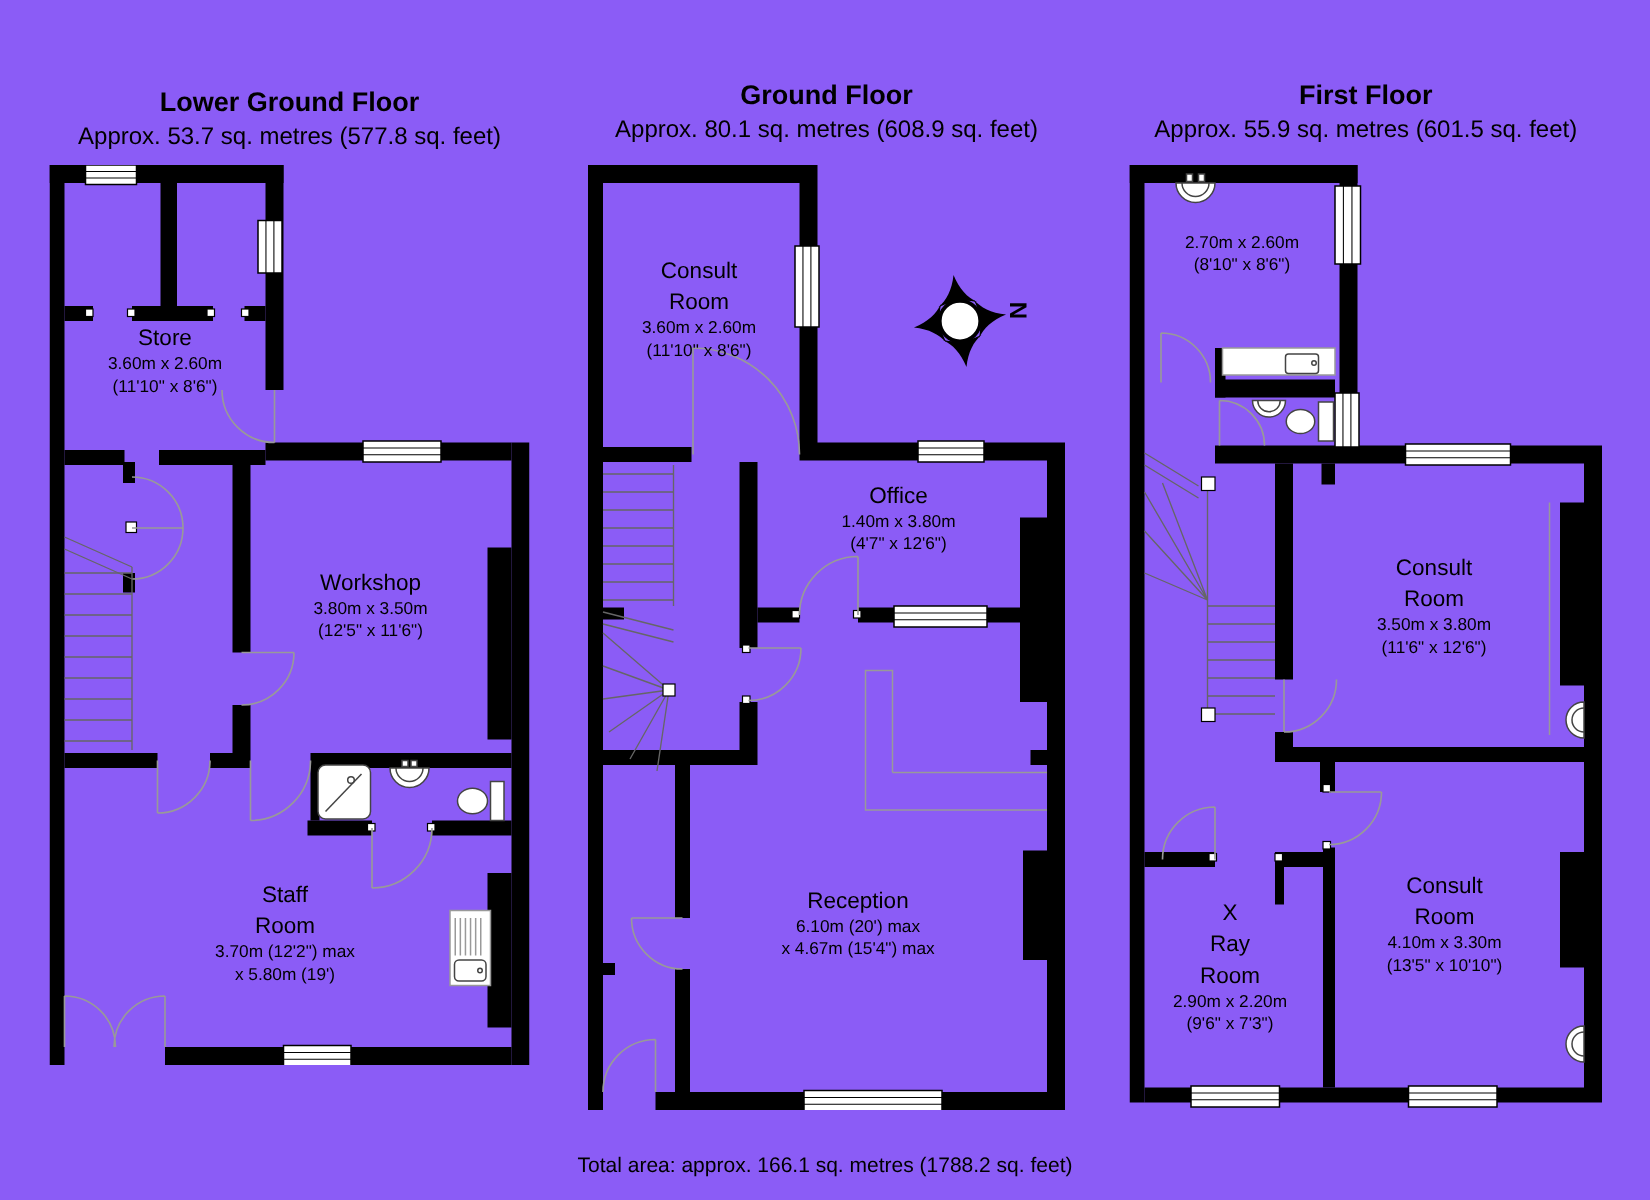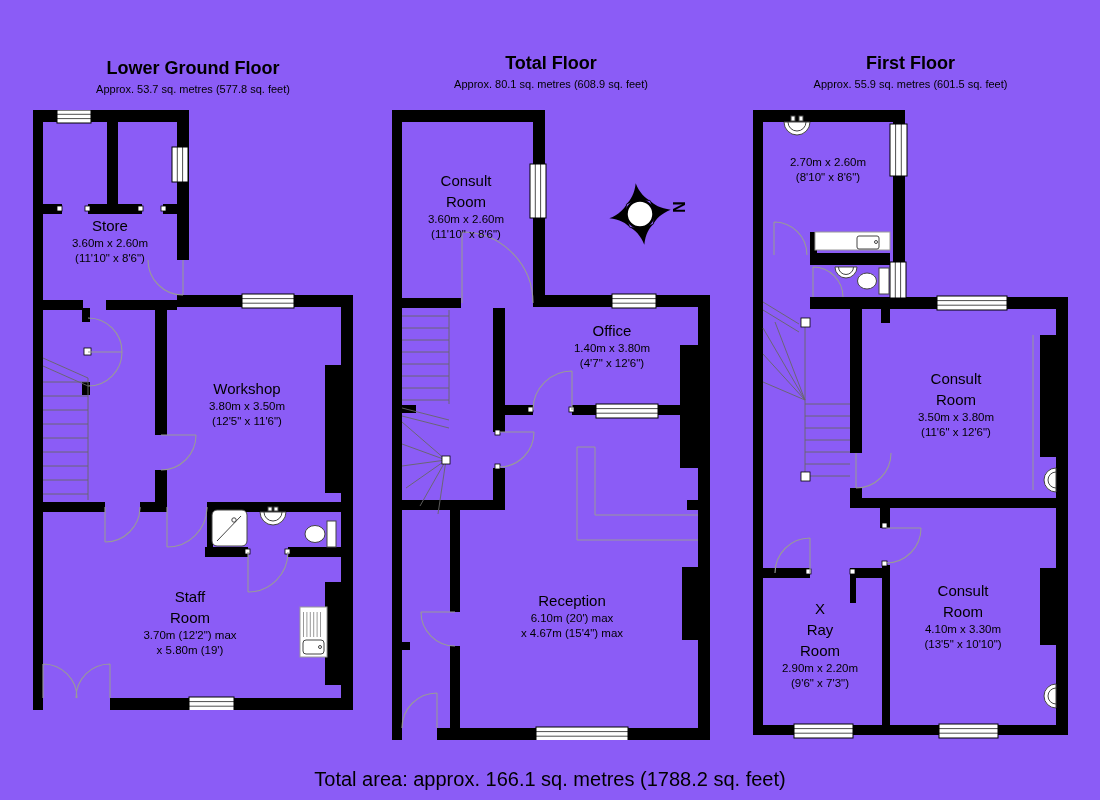--- a/index.html
+++ b/index.html
@@ -1,26 +1,26 @@
 <!DOCTYPE html>
 <html><head>
 <meta charset="utf-8">
 <style>
   html,body{margin:0;padding:0;background:#fff;}
   #canvas{position:relative;width:1100px;height:800px;background:#8b5cf6;overflow:hidden;
           font-family:"Liberation Sans", sans-serif;color:#000;}
   .floor-header{position:absolute;text-align:center;}
   .ftitle{font-size:18px;font-weight:bold;white-space:nowrap;}
-  .fsub{font-size:11px;margin-top:4px;white-space:nowrap;}
+  .fsub{font-size:16px;margin-top:4px;white-space:nowrap;}
   .floor{position:absolute;padding-left:24px;}
   .floor svg{position:absolute;left:0;top:0;display:block;}
   .room-label{position:absolute;transform:translateX(-50%);text-align:center;white-space:nowrap;}
   .rname{font-size:15px;font-weight:normal;line-height:21px;}
   .rdim{font-size:11.5px;line-height:15px;}
-  #footer{position:absolute;left:0;top:768px;width:1100px;text-align:center;font-size:20px;}
+  #footer{position:absolute;left:0;top:768px;width:1100px;text-align:center;font-size:14px;}
   
   .w{fill:#000;}
   .door{fill:none;stroke:#999;stroke-width:1.1;}
   .tread{fill:none;stroke:#666;stroke-width:0.9;}
   .fx{fill:#fff;stroke:#444;stroke-width:1;}
   .fxl{fill:none;stroke:#444;stroke-width:1;}
   .cnt{fill:#fff;stroke:#999;stroke-width:1;}
   .cntl{fill:none;stroke:#999;stroke-width:1;}
   .winr{fill:#fff;stroke:#000;stroke-width:1;}
   .winl{stroke:#000;stroke-width:0.7;}
@@ -32,21 +32,21 @@
 </head>
 <body>
 
 <div id="canvas">
 
   <div class="floor-header" style="left:33px;top:58px;width:320px">
     <div class="ftitle">Lower Ground Floor</div>
     <div class="fsub">Approx. 53.7 sq. metres (577.8 sq. feet)</div>
   </div>
   <div class="floor-header" style="left:392px;top:53px;width:318px">
-    <div class="ftitle">Total Floor</div>
+    <div class="ftitle">Ground Floor</div>
     <div class="fsub">Approx. 80.1 sq. metres (608.9 sq. feet)</div>
   </div>
   <div class="floor-header" style="left:753px;top:53px;width:315px">
     <div class="ftitle">First Floor</div>
     <div class="fsub">Approx. 55.9 sq. metres (601.5 sq. feet)</div>
   </div>
 
   <div class="floor" style="left:33px;top:110px;width:320px;height:600px">
     <svg width="320" height="600" viewBox="0 0 320 600">
       <g>
@@ -230,21 +230,21 @@
       <g>
         <path class="cntl" d="M203,405V337H185V430H306 M203,405H306"></path>
       </g>
     </svg>
     <div class="room-label" style="left:74px;top:60px">
       <div class="rname">Consult</div>
       <div class="rname">Room</div>
       <div class="rdim">3.60m x 2.60m</div>
       <div class="rdim">(11'10" x 8'6")</div>
     </div>
-    <div class="room-label" style="left:220px;top:210px">
+    <div class="room-label" style="left:207px;top:210px">
       <div class="rname">Office</div>
       <div class="rdim">1.40m x 3.80m</div>
       <div class="rdim">(4'7" x 12'6")</div>
     </div>
     <div class="room-label" style="left:180px;top:480px">
       <div class="rname">Reception</div>
       <div class="rdim">6.10m (20') max</div>
       <div class="rdim">x 4.67m (15'4") max</div>
     </div>
   </div>

